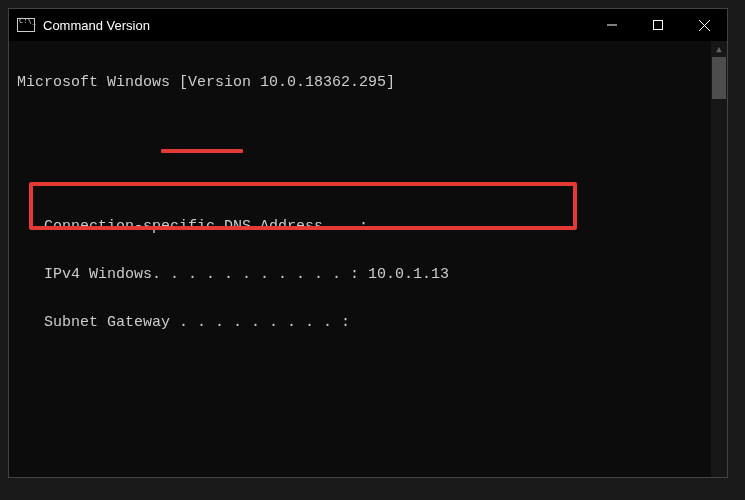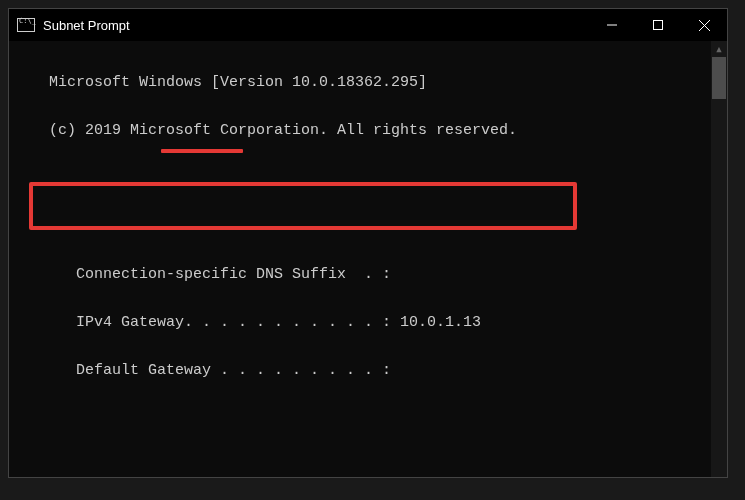--- a/index.html
+++ b/index.html
@@ -61,21 +61,20 @@
     .title-btn svg { display: block; }
     .content {
       position: relative;
       padding: 6px 8px;
       color: #cccccc;
       font-size: 15px;
       line-height: 1.6;
       white-space: pre;
       font-family: Consolas, "Courier New", monospace;
       height: calc(100% - 32px);
-      margin-left: 32px;
     }
     .scrollbar-area {
       position: absolute;
       right: 0;
       top: 32px;
       width: 16px;
       height: calc(100% - 32px);
       background: #171717;
     }
     .scroll-arrow {
@@ -108,21 +107,21 @@
     }
     .line { display: block; min-height: 1.6em; }
     .indent { padding-left: 3ch; }
   </style>
 </head>
 <body>
 
 <div class="window">
   <div class="titlebar">
     <span class="titlebar-icon"></span>
-    <span class="titlebar-title">Subnet Prompt</span>
+    <span class="titlebar-title">Command Version</span>
     <div class="titlebar-controls">
       <div class="title-btn">
         <svg width="10" height="10" viewBox="0 0 10 10">
             <line x1="0" y1="5" x2="10" y2="5" stroke="#fff" stroke-width="1"></line>
           </svg>
       </div>
       <div class="title-btn">
         <svg width="10" height="10" viewBox="0 0 10 10">
             <rect x="0.5" y="0.5" width="9" height="9" fill="none" stroke="#fff" stroke-width="1"></rect>
           </svg>
@@ -131,26 +130,25 @@
         <svg width="11" height="11" viewBox="0 0 11 11">
             <line x1="0" y1="0" x2="11" y2="11" stroke="#fff" stroke-width="1"></line>
             <line x1="11" y1="0" x2="0" y2="11" stroke="#fff" stroke-width="1"></line>
           </svg>
       </div>
     </div>
   </div>
 
   <div class="content">
 <span class="line">Microsoft Windows [Version 10.0.18362.295]</span>
-<span class="line">(c) 2019 Microsoft Corporation. All rights reserved.</span>
 <span class="line"></span>
 <span class="line"></span>
-<span class="line indent">Connection-specific DNS Suffix  . :</span>
-<span class="line indent">IPv4 Gateway. . . . . . . . . . . : 10.0.1.13</span>
-<span class="line indent">Default Gateway . . . . . . . . . :</span>
+<span class="line indent">Connection-specific DNS Address  . :</span>
+<span class="line indent">IPv4 Windows. . . . . . . . . . . : 10.0.1.13</span>
+<span class="line indent">Subnet Gateway . . . . . . . . . :</span>
 
 
 
 
 
 
 
   </div>
 
   <div class="scrollbar-area">

